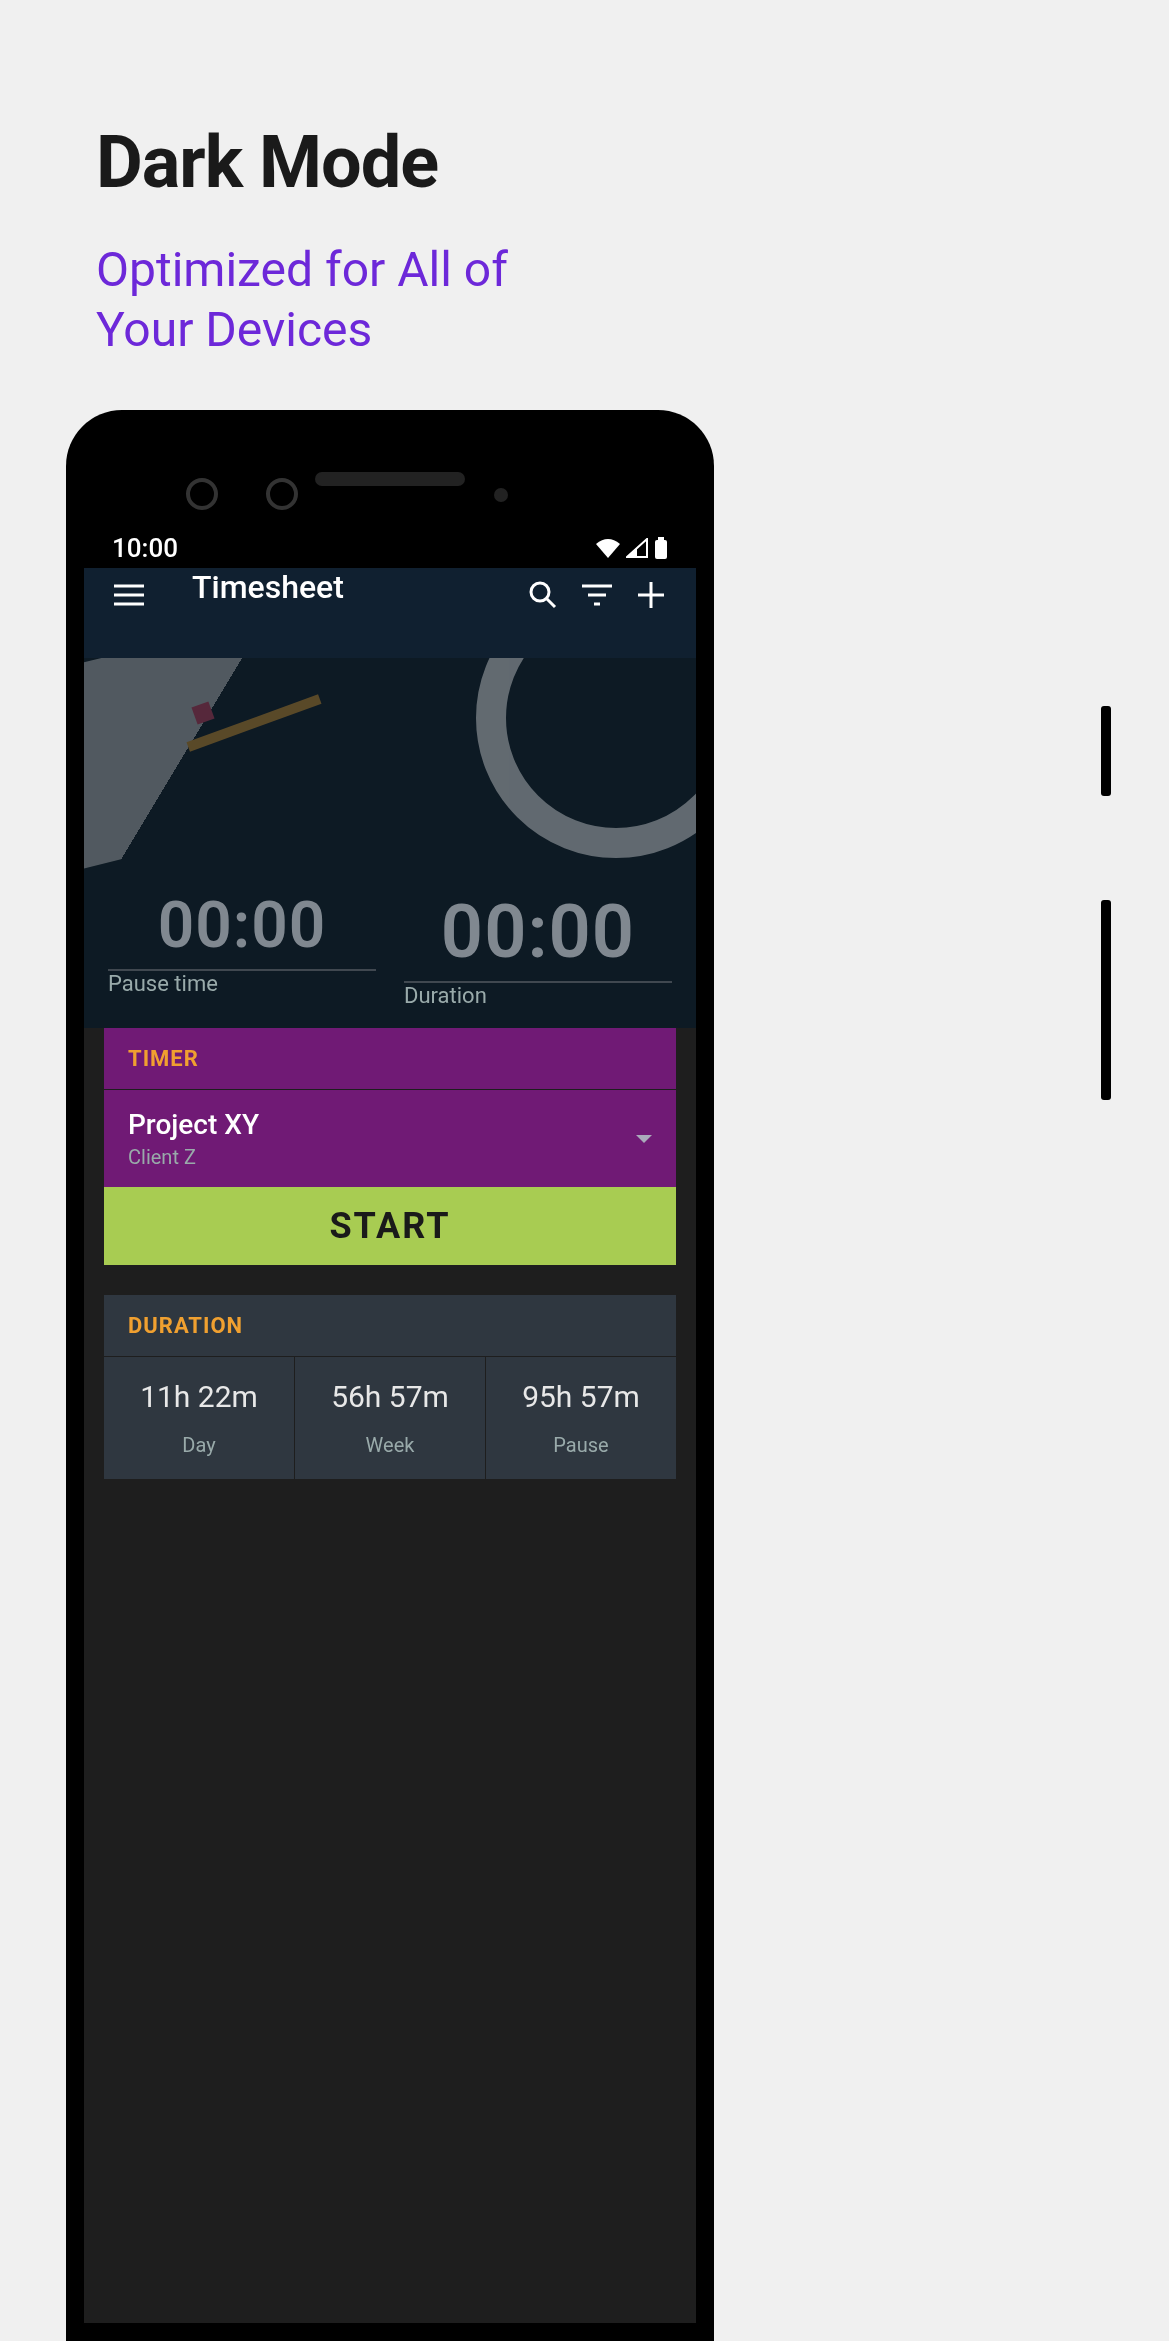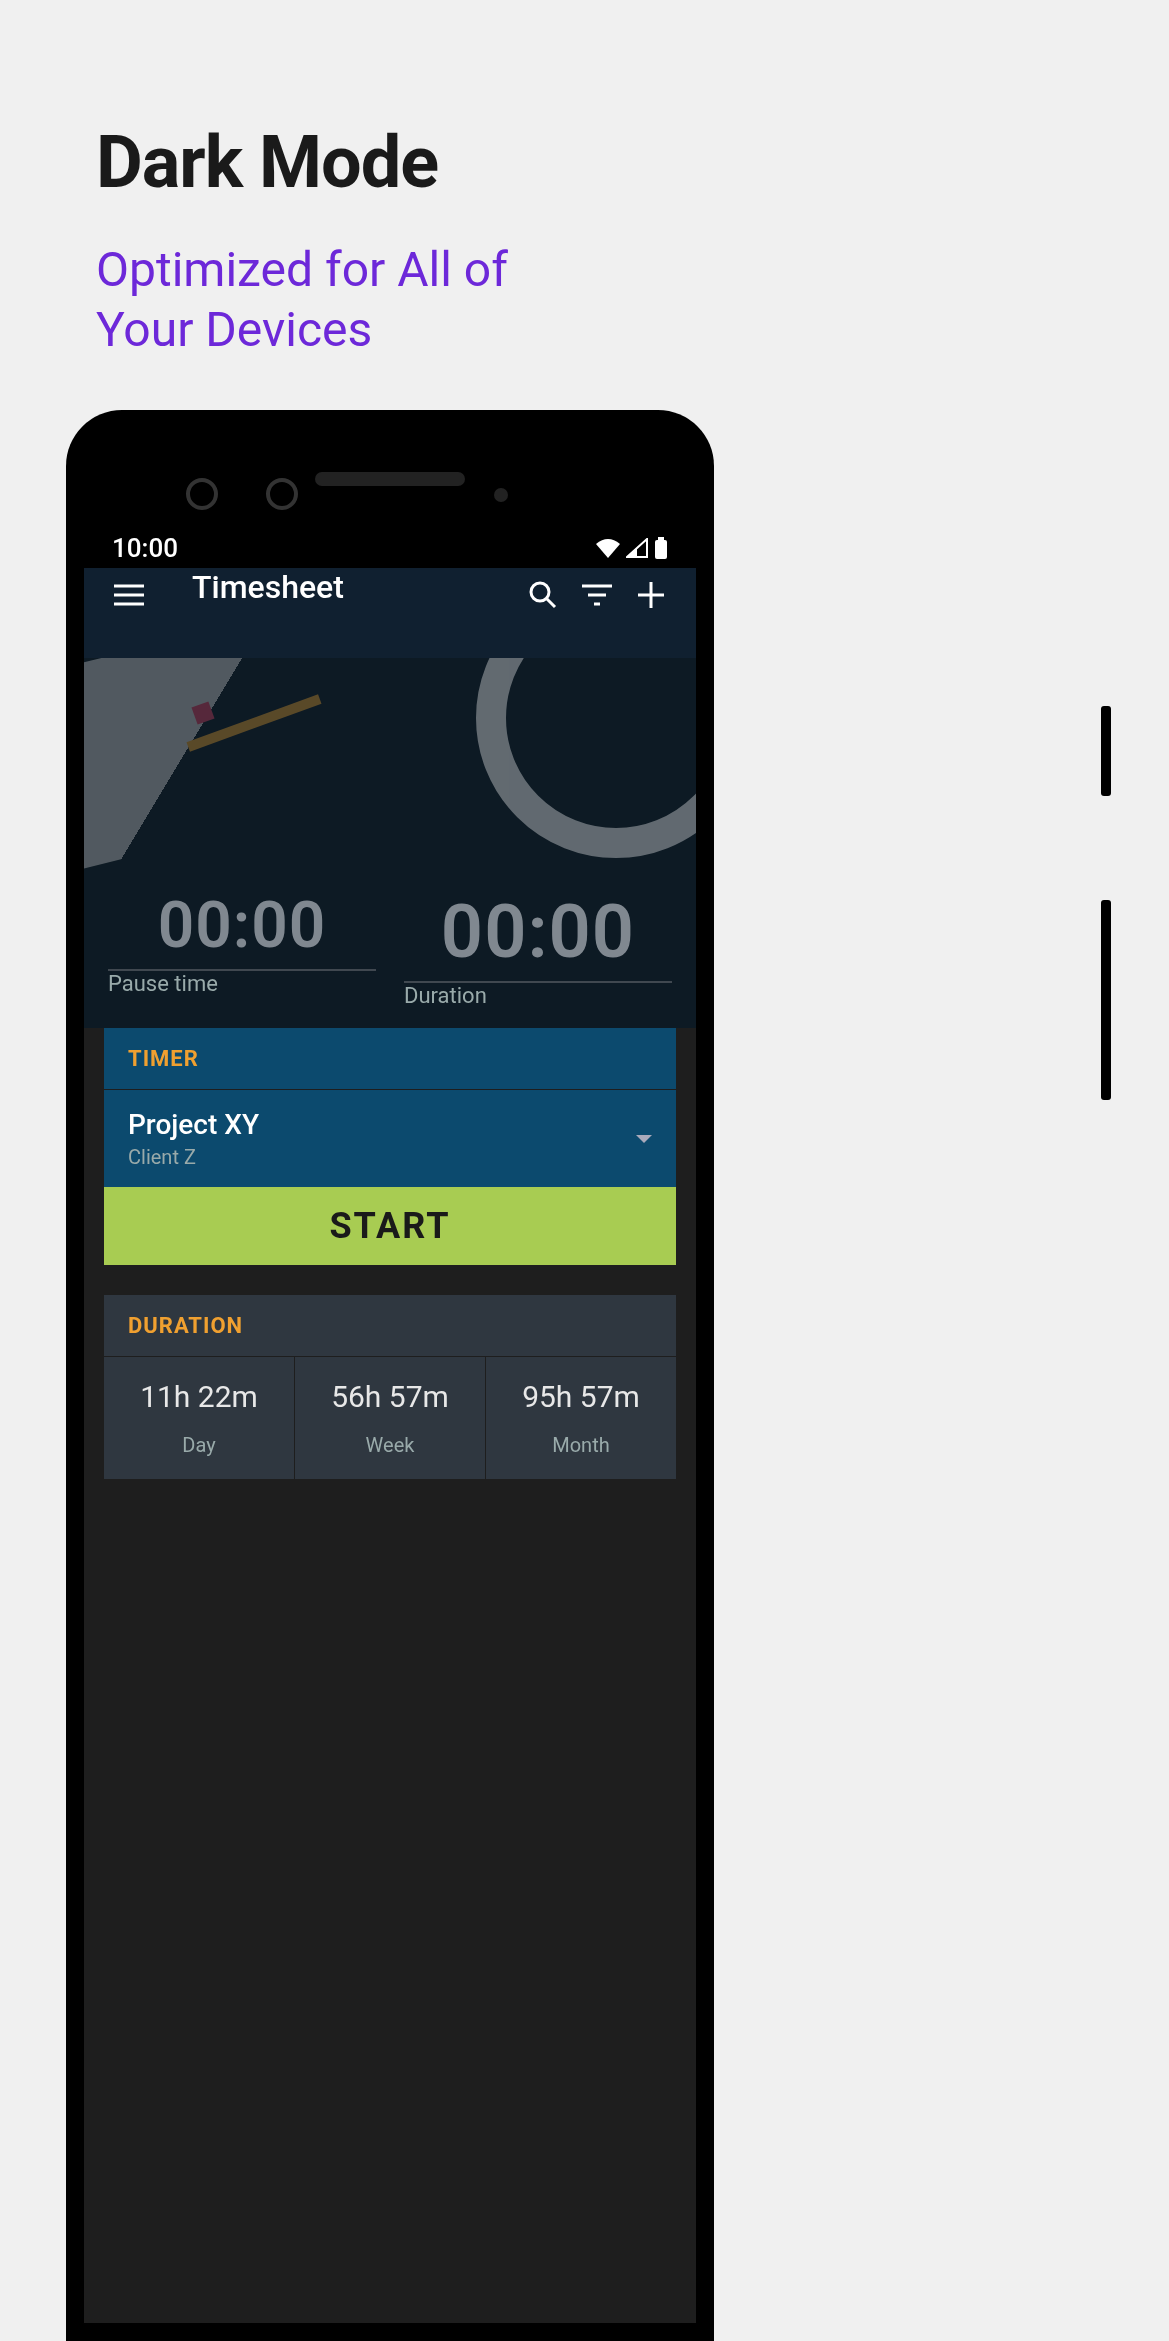--- a/index.html
+++ b/index.html
@@ -229,21 +229,21 @@
     font-size: 74px;
   }
   .timer-label {
     font-size: 22px;
     color: #9aa;
     margin-top: 0;
   }
   
   .card {
     margin: 0 20px;
-    background: #0c4a6e;
+    background: #701a75;
     margin-top: 0;
   }
   .card-header {
     padding: 18px 24px;
     font-size: 22px;
     font-weight: 700;
     color: #f0a030;
     letter-spacing: 1px;
     border-bottom: 1px solid #1e1e1e;
   }
@@ -408,20 +408,20 @@
           <div class="duration-cell">
             <div class="duration-value">11h 22m</div>
             <div class="duration-label">Day</div>
           </div>
           <div class="duration-cell">
             <div class="duration-value">56h 57m</div>
             <div class="duration-label">Week</div>
           </div>
           <div class="duration-cell">
             <div class="duration-value">95h 57m</div>
-            <div class="duration-label">Month</div>
+            <div class="duration-label">Pause</div>
           </div>
         </div>
       </div>
 
     </div>
   </div>
 </div>
 
 </body></html>

